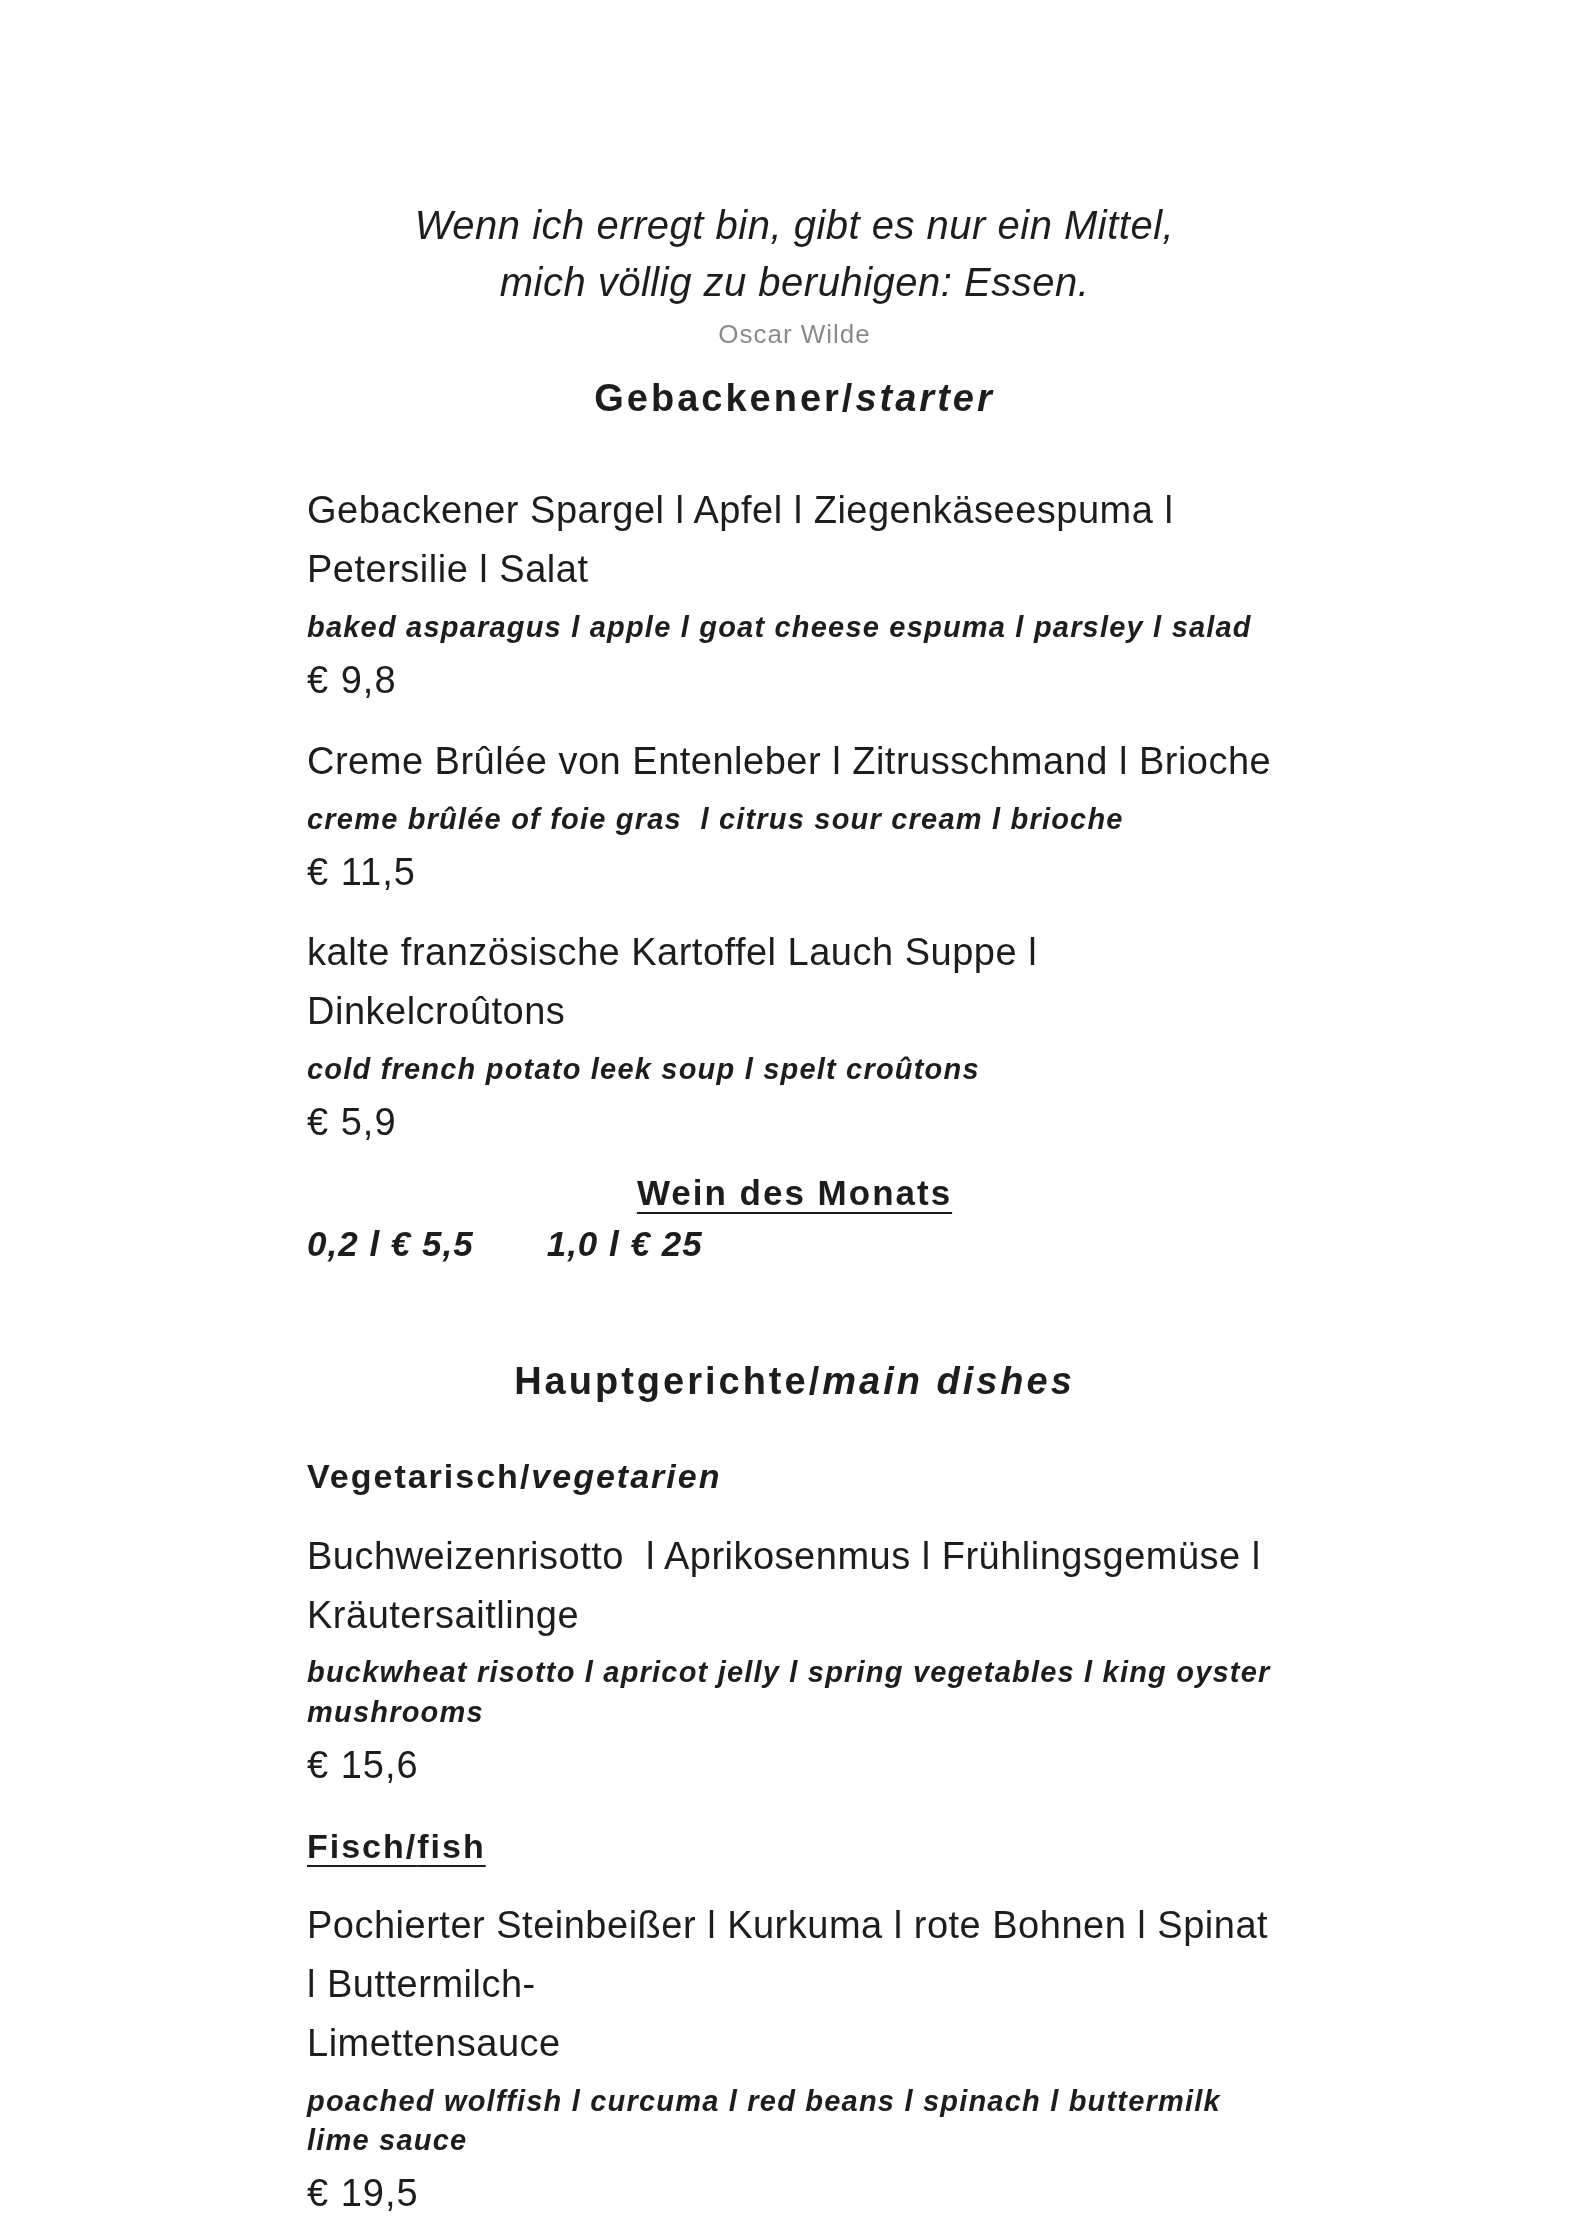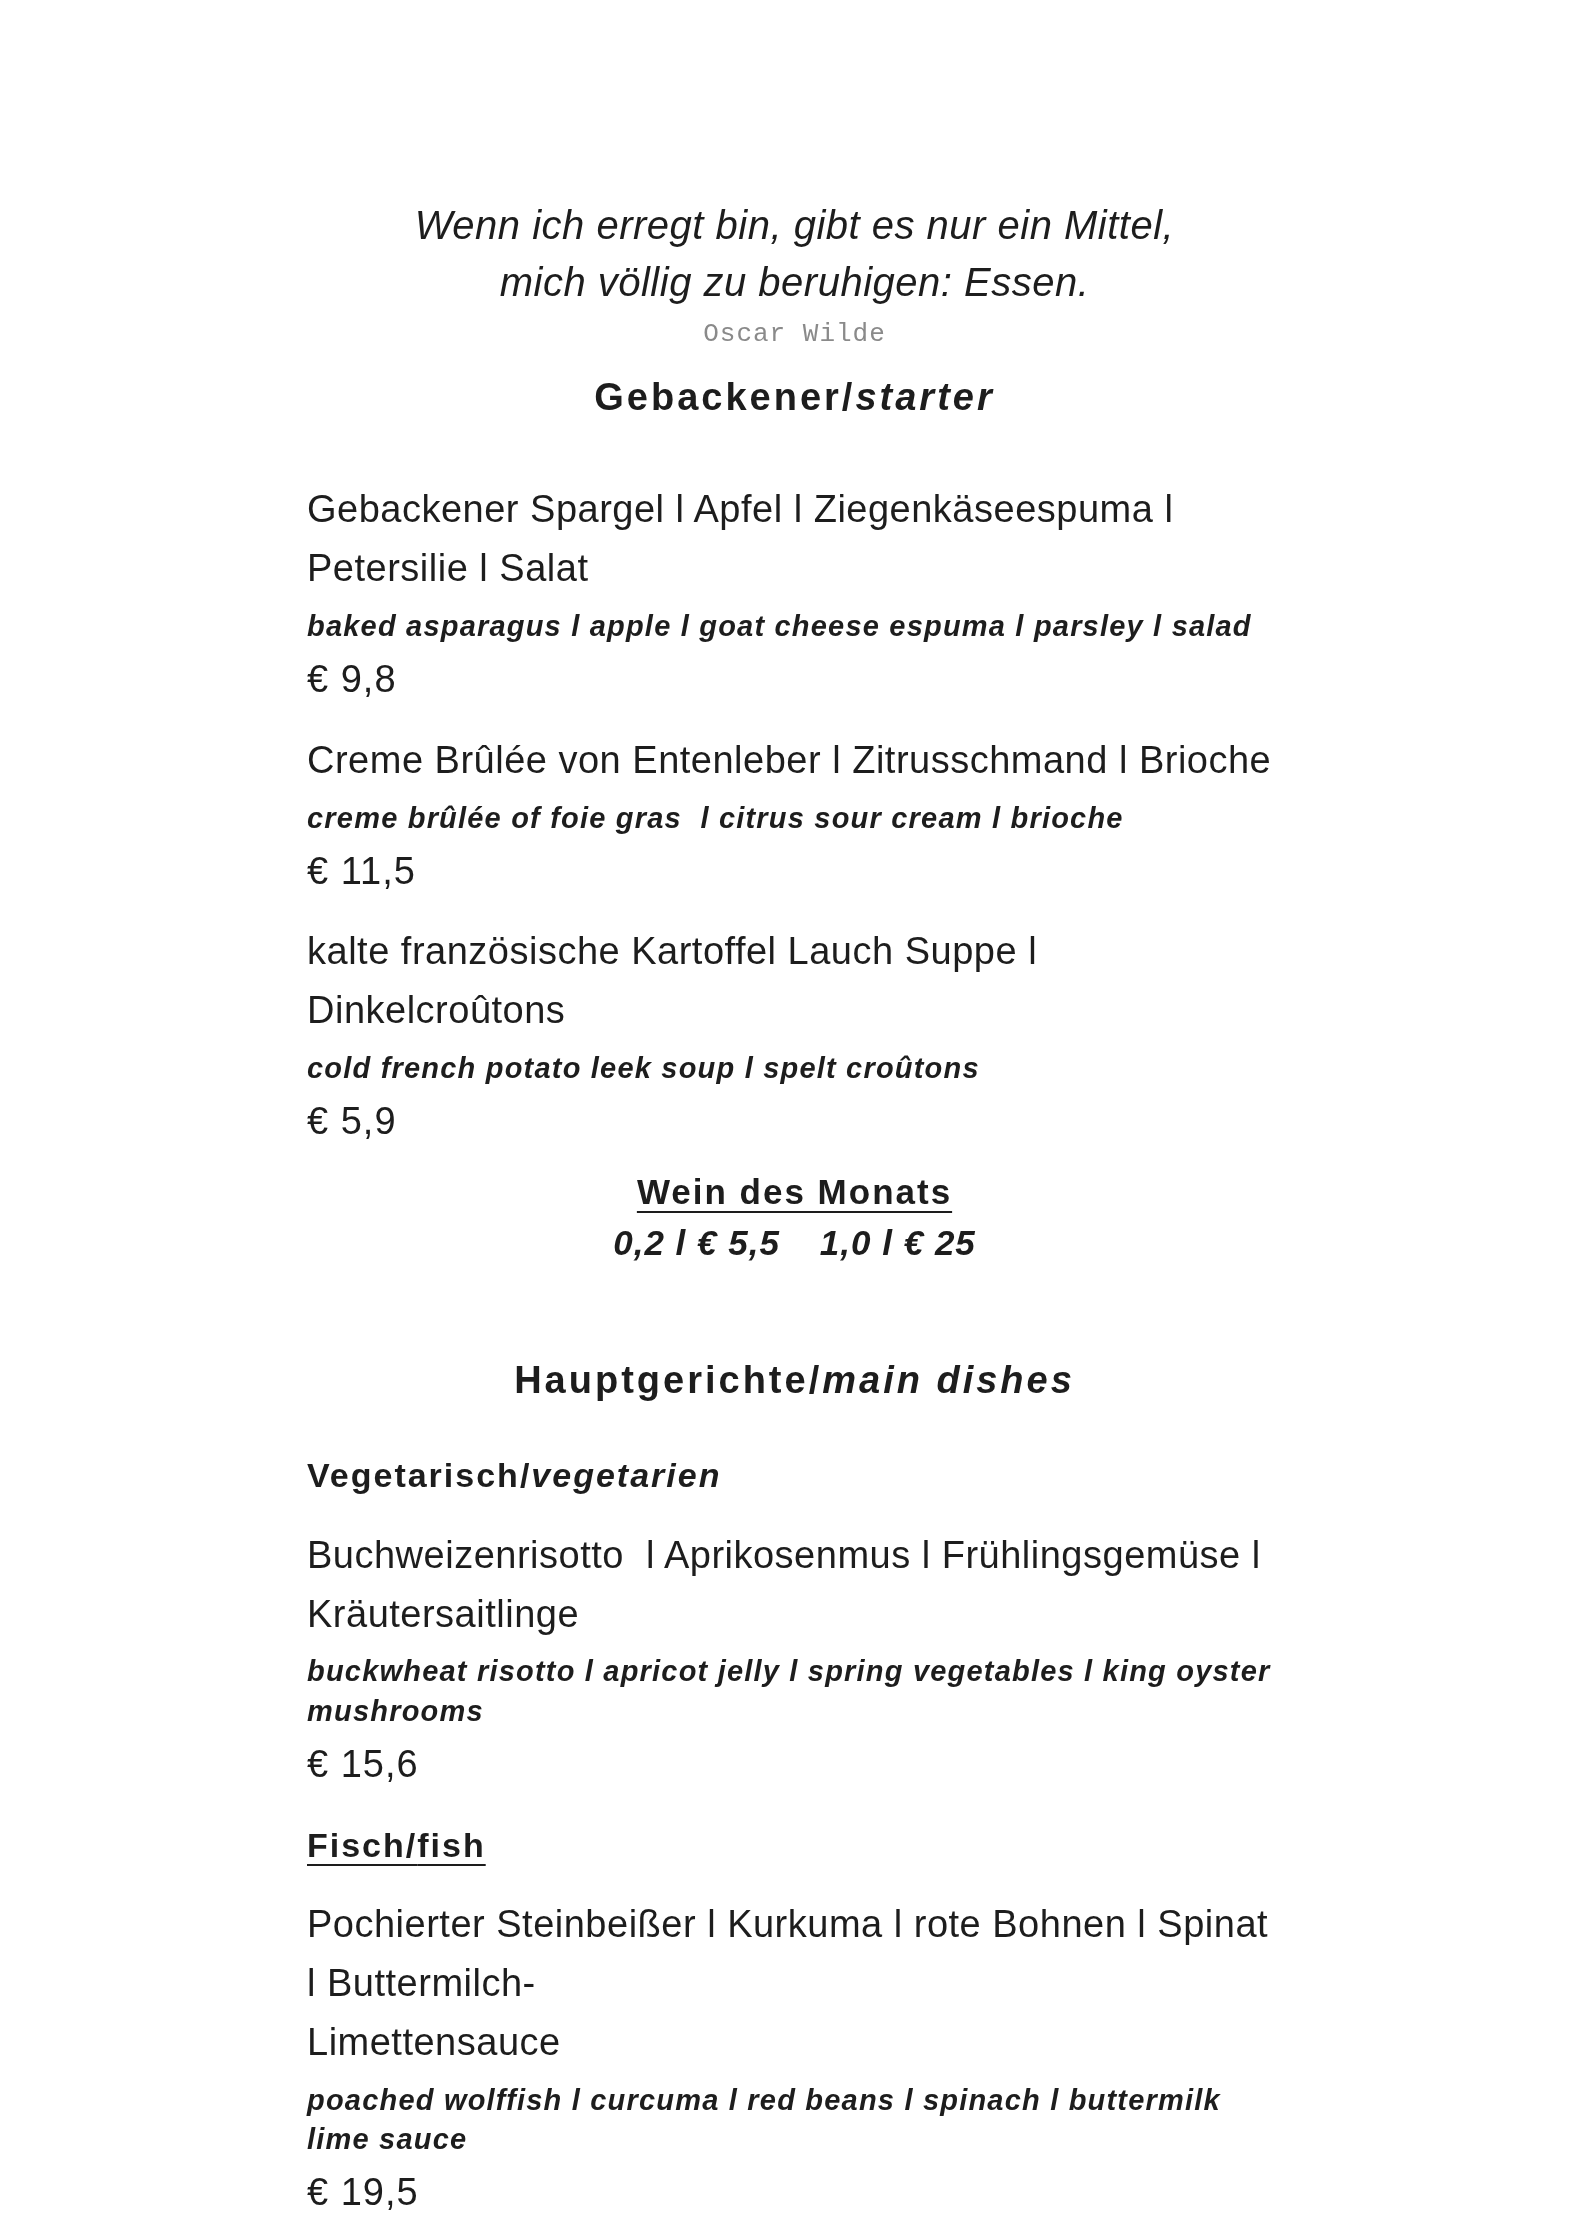--- a/index.html
+++ b/index.html
@@ -15,21 +15,21 @@
     overflow:hidden;
   }
   .it { font-style:italic; }
 
   .quote {
     font-size:40px; font-style:italic; font-weight:300;
     line-height:1.42; letter-spacing:0.5px; text-align:center;
   }
   .quote-author {
     margin-top:8px; font-size:26px; font-weight:300;
-    color:#8a8a8a; letter-spacing:1px; text-align:center;font-family:Liberation Mono, monospace;
+    color:#8a8a8a; letter-spacing:1px; text-align:center;
   }
 
   .heading {
     margin:26px 0 0 0; font-size:38px; font-weight:700;
     letter-spacing:3px; line-height:1.2; text-align:center;
   }
   .heading-mains { margin-top:92px; }
 
   .menu-item { margin-top:28px; }
   .menu-item.first { margin-top:60px; }
@@ -51,21 +51,21 @@
     display:inline-block; font-size:35px; font-weight:700;
     letter-spacing:2px; line-height:1.3;
     text-decoration:underline; text-underline-offset:7px;
     text-decoration-thickness:2px;
   }
   .wine-name {
     margin-top:30px; font-size:35px; font-weight:700; font-style:italic;
     letter-spacing:1px; line-height:1.3;
   }
   .wine-prices {
-    margin-top:6px; display:flex; justify-content:center; gap:40px;
+    margin-top:6px; display:flex; gap:73px;
     font-size:35px; font-weight:700; font-style:italic;
     letter-spacing:1px; line-height:1.3;
   }
 
   .sublabel {
     margin-top:50px; font-size:34px; font-weight:700;
     letter-spacing:2px; line-height:1.3;
   }
   .sublabel-fish { margin-top:36px; }
   .underlined {

